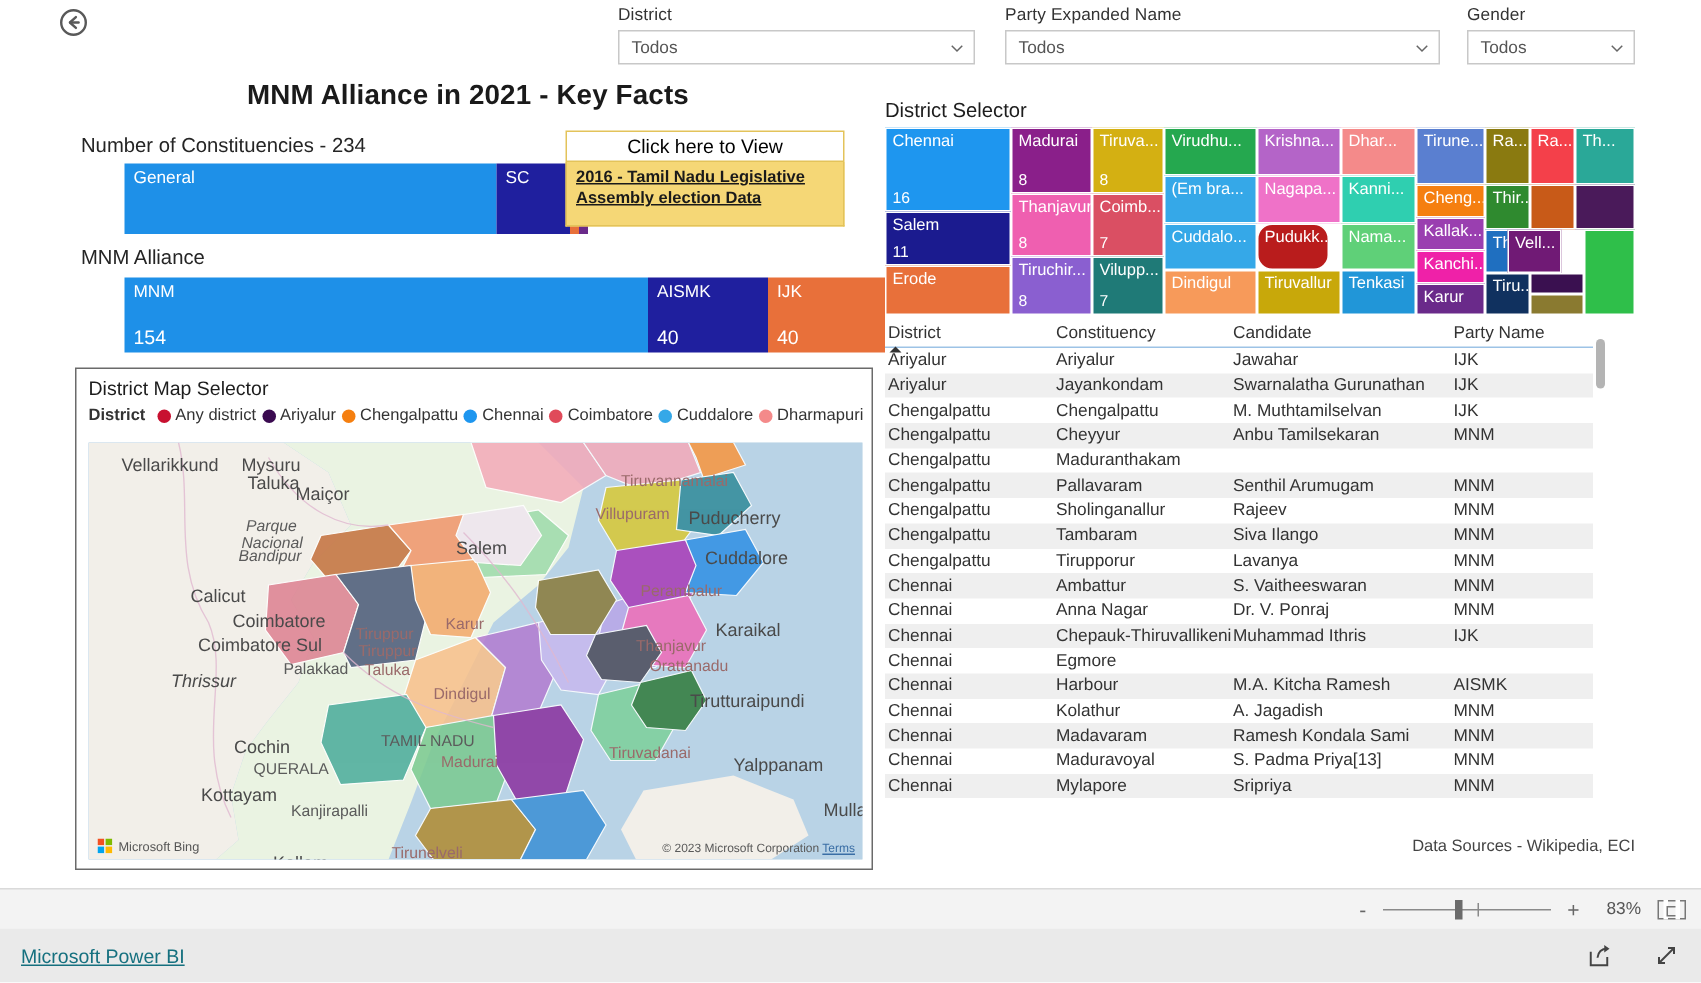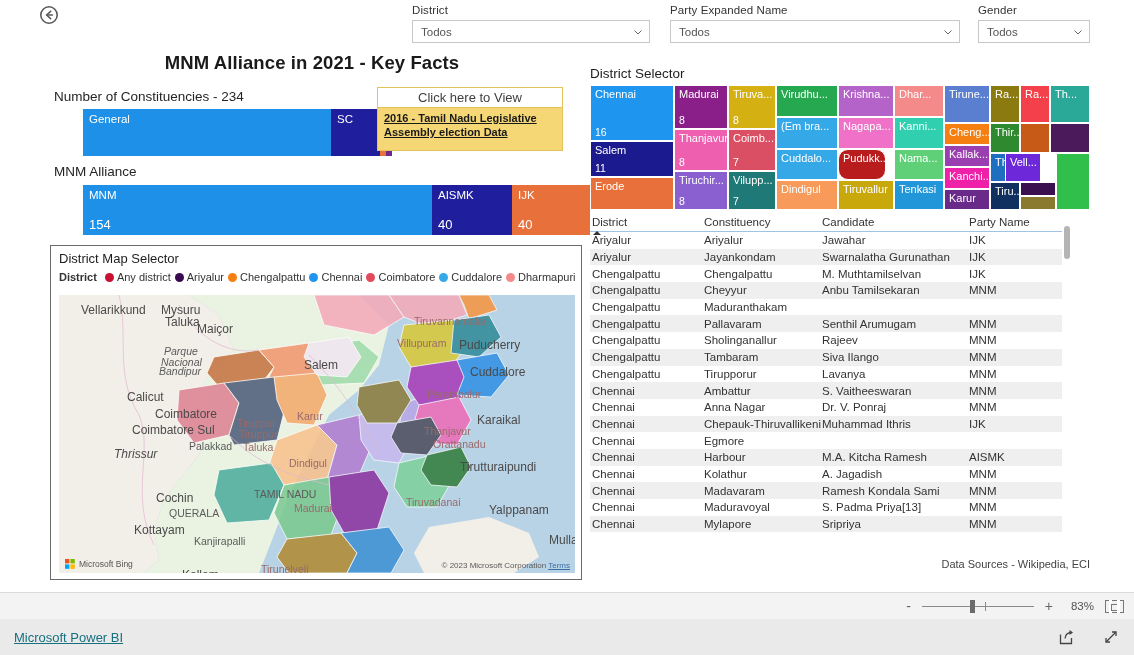--- a/index.html
+++ b/index.html
@@ -50,21 +50,21 @@
   }
   .bar-seg .seg-val {
     position: absolute; left: 6px; bottom: 3px; font-size: 13px;
   }
 
   
   .click-card { position: absolute; }
   .click-head {
     border: 1px solid #e3c35a; background: #ffffff;
     height: 21px; display: flex; align-items: center; justify-content: center;
-    font-size: 13px; color: #404040;
+    font-size: 13px; color: #000000;
   }
   .click-body {
     border: 1px solid #e3c35a; border-top: none; background: #f5d776;
     height: 43px; padding: 3px 6px;
   }
   .click-body a {
     font-size: 11px; color: #1a1a1a; text-decoration: underline;
     font-weight: bold; line-height: 14px; display: block;
   }
 
@@ -510,21 +510,21 @@
       <div class="tm-tile" style="left: 400px; top: 68px; width: 30px; height: 29px; background: rgb(31, 111, 192);">
         <span class="tm-name">Tho...</span>
       </div>
       <div class="tm-tile" style="left: 400px; top: 97px; width: 30px; height: 28px; background: rgb(16, 49, 95);">
         <span class="tm-name">Tiru...</span>
       </div>
       <div class="tm-tile" style="left: 430px; top: 0px; width: 30px; height: 38px; background: rgb(244, 64, 74);">
         <span class="tm-name">Ra...</span>
       </div>
       <div class="tm-tile" style="left: 430px; top: 38px; width: 30px; height: 30px; background: rgb(200, 90, 24);"></div>
-      <div class="tm-tile" style="left: 415px; top: 68px; width: 36px; height: 29px; background: #6d28d9; padding-left: 32px;">
+      <div class="tm-tile" style="left: 415px; top: 68px; width: 36px; height: 29px; background: #701a75; padding-left: 32px;">
         <span class="tm-name">Vell...</span>
       </div>
       <div class="tm-tile" style="left: 430px; top: 97px; width: 36px; height: 14px; background: rgb(58, 16, 80);"></div>
       <div class="tm-tile" style="left: 430px; top: 111px; width: 36px; height: 14px; background: rgb(138, 122, 48);"></div>
       <div class="tm-tile" style="left: 460px; top: 0px; width: 40px; height: 38px; background: rgb(42, 168, 152);">
         <span class="tm-name">Th...</span>
       </div>
       <div class="tm-tile" style="left: 460px; top: 38px; width: 40px; height: 30px; background: rgb(74, 26, 90);"></div>
       <div class="tm-tile" style="left: 466px; top: 68px; width: 34px; height: 57px; background: rgb(47, 191, 74);"></div>
     </div>

